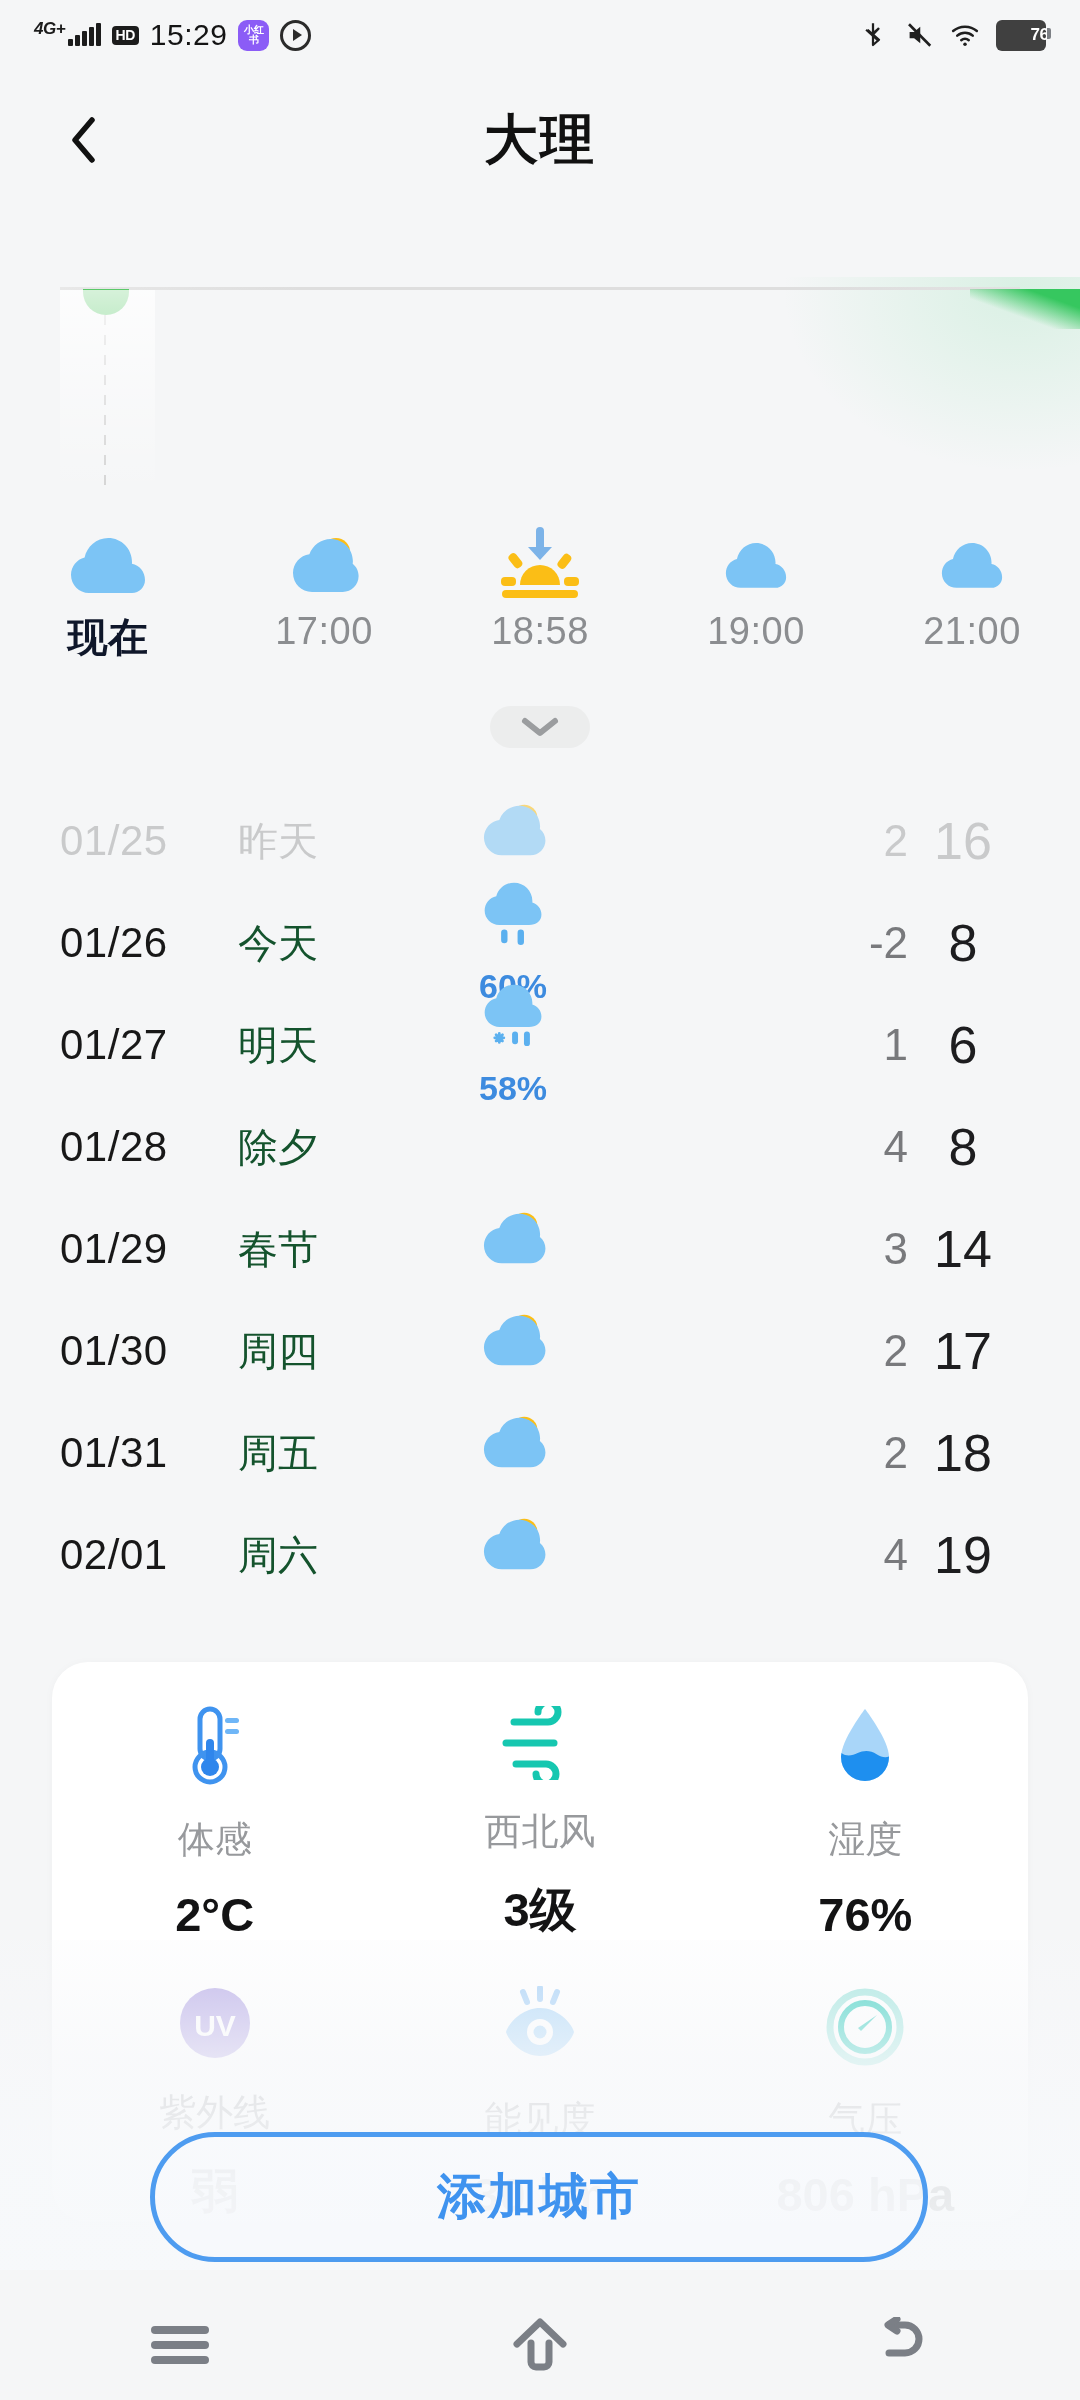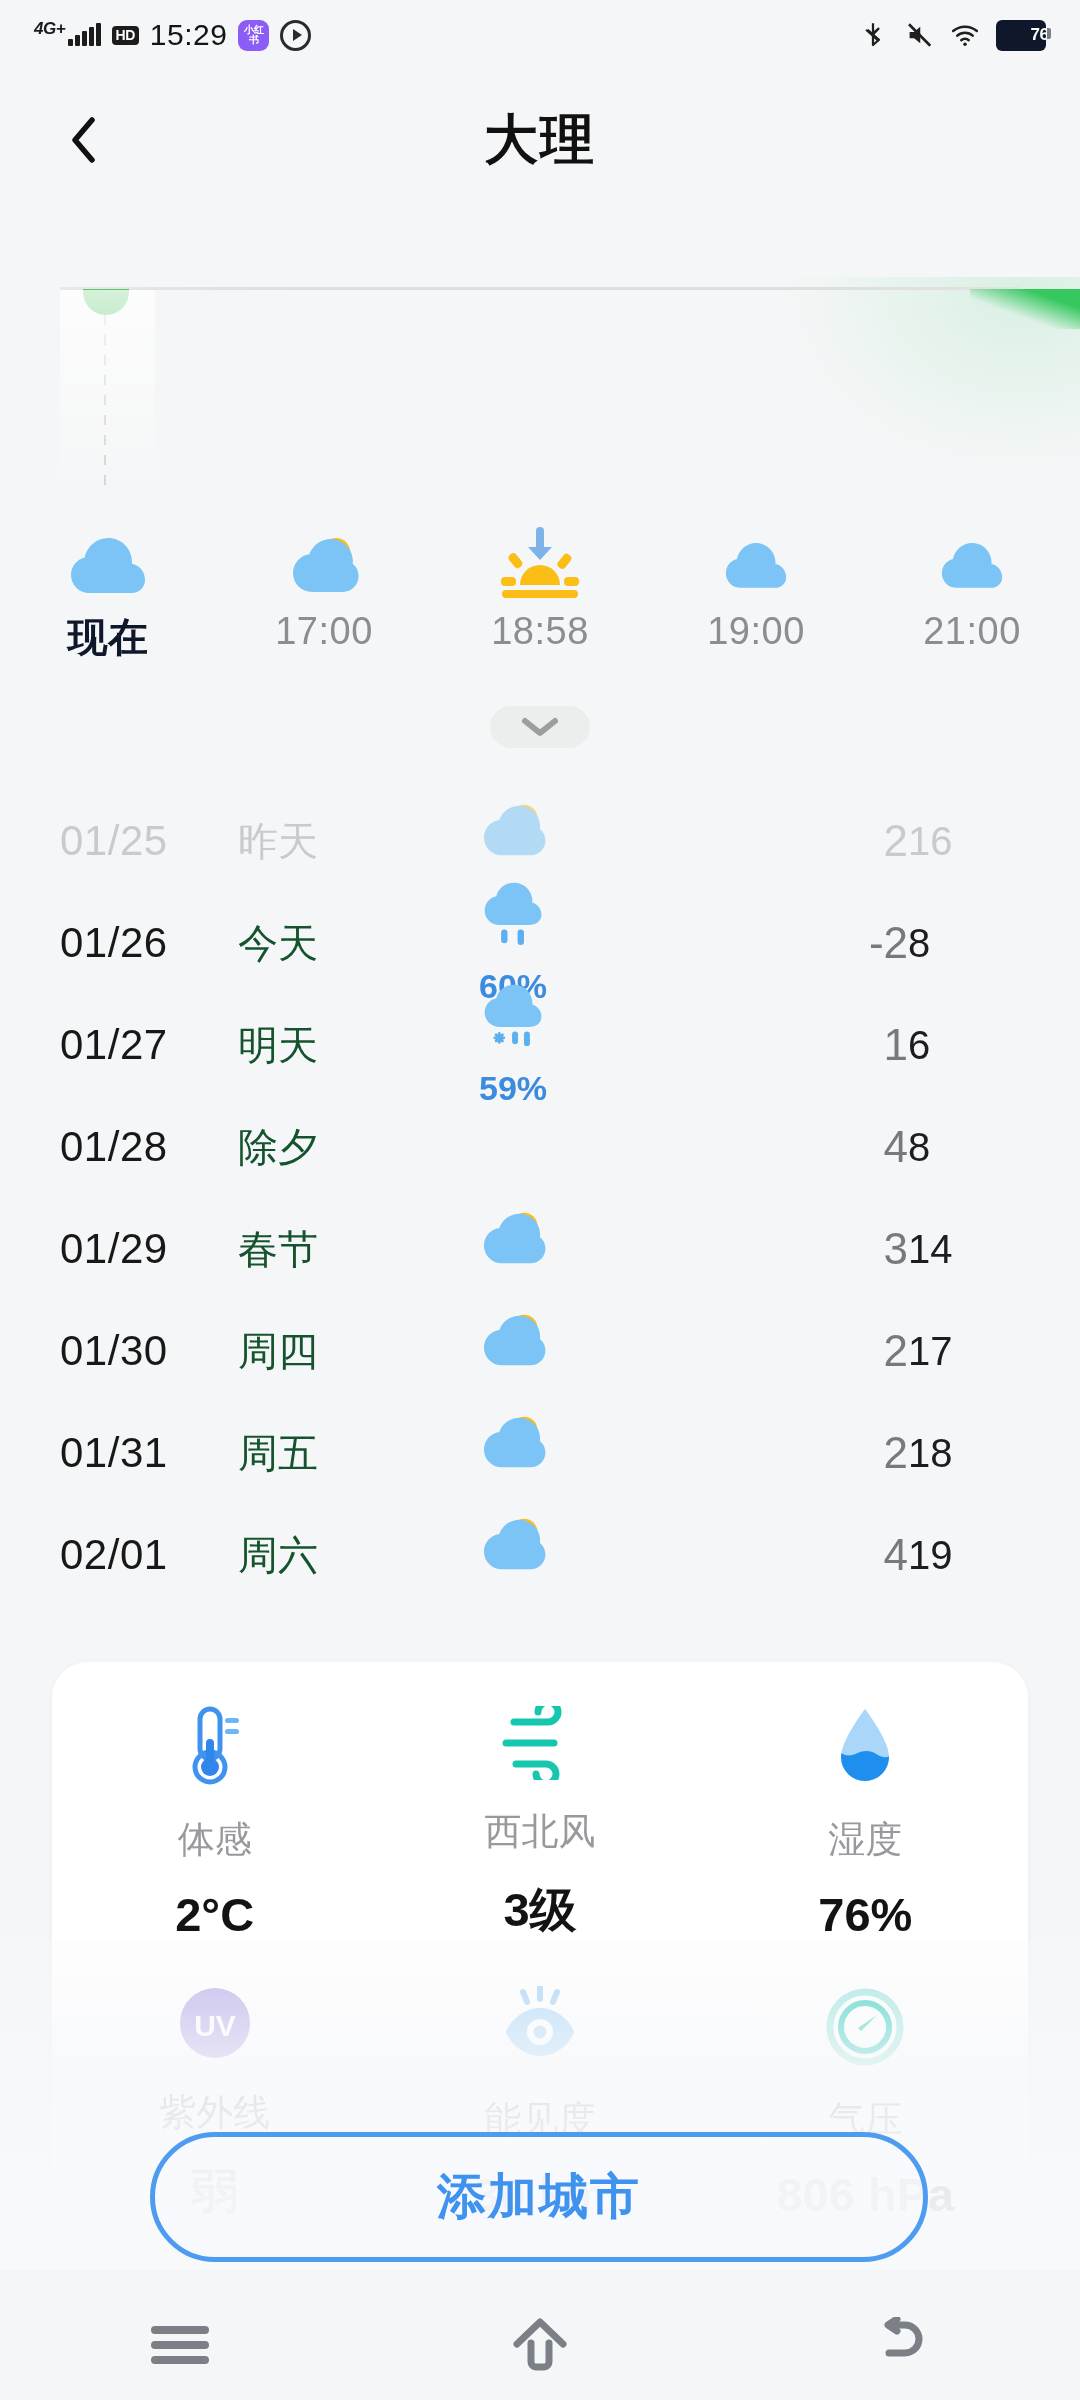--- a/index.html
+++ b/index.html
@@ -44,21 +44,21 @@
     display: flex; align-items: center; justify-content: center;
   }
   .app-badge-play::after {
     content: ""; width: 0; height: 0; border-left: 9px solid #2b2b2b;
     border-top: 6px solid transparent; border-bottom: 6px solid transparent;
     margin-left: 3px;
   }
   .ico-sb { width: 30px; height: 30px; display: block; }
   .batt {
     position: relative; width: 50px; height: 31px; border-radius: 6px;
-    background: #0f172a; display: flex; align-items: center; justify-content: center; padding-left: 37px;
+    background: #404040; display: flex; align-items: center; justify-content: center; padding-left: 37px;
   }
   .batt span { color: #fff; font-size: 17px; font-weight: 600; letter-spacing: -0.5px;}
   .batt::after {
     content: ""; position: absolute; right: -5px; top: 8px; width: 4px; height: 11px;
     background: #7d8085; border-radius: 0 2px 2px 0;
   }
 
   
   .titlebar { position: absolute; top: 80px; left: 0; width: 1080px; height: 120px; }
   .back-btn {
@@ -124,21 +124,21 @@
   .daily { position: absolute; top: 790px; left: 0; width: 1080px; }
   .day-row {
     height: 102px; display: flex; align-items: center; padding: 0 62px 0 60px;
   }
   .d-date { width: 178px; font-size: 42px; color: #181818; letter-spacing: 0.5px; }
   .d-name { width: 150px; font-size: 40px; color: #14532d; }
   .d-icon { width: 250px; display: flex; align-items: center; gap: 22px; flex-direction: column; }
   .d-pop { font-size: 34px; color: #3d8bdf; font-weight: 600; }
   .d-spacer { flex: 1; }
   .d-min { width: 96px; text-align: right; font-size: 44px; color: #78797c; }
-  .d-max { width: 110px; text-align: left; font-size: 40px; color: #1d1d1f; }
+  .d-max { width: 110px; text-align: center; font-size: 52px; color: #1d1d1f; }
   .day-row.past .d-date { color: #c9cacb; }
   .day-row.past .d-name { color: #c9cacb; }
   .day-row.past .d-min,
   .day-row.past .d-max { color: #c9cacb; }
 
   
   .details-card {
     position: absolute; top: 1662px; left: 52px; width: 976px; height: 560px;
     background: #ffffff; border-radius: 36px;
     box-shadow: 0 1px 10px rgba(0,0,0,0.03);
@@ -338,21 +338,21 @@
       <div class="d-name">明天</div>
       <div class="d-icon">
         <svg width="74" height="64" viewBox="0 0 74 70">
           <path d="M22 48C13 48 6 41 6 32.2 6 24.5 11.4 18 18.7 16.6 21 8 28.9 1.8 38.2 1.8c11 0 20 8.9 20 20 0 .6 0 1.2-.1 1.7 5.8 1.6 10 6.8 10 13.1 0 7.4-6 11.4-13.5 11.4z" fill="#7cc4f5"></path>
           <g stroke="#5bb0ef" stroke-width="3" stroke-linecap="round">
             <path d="M17 60h10M22 55v10M18.5 56.5l7 7M25.5 56.5l-7 7"></path>
           </g>
           <rect x="36" y="53" width="6.5" height="14" rx="3.2" fill="#5bb0ef"></rect>
           <rect x="49" y="53" width="6.5" height="16" rx="3.2" fill="#5bb0ef"></rect>
         </svg>
-        <span class="d-pop">59%</span>
+        <span class="d-pop">58%</span>
       </div>
       <div class="d-spacer"></div>
       <div class="d-min">1</div>
       <div class="d-max">6</div>
     </div>
 
     <div class="day-row">
       <div class="d-date">01/28</div>
       <div class="d-name">除夕</div>
       <div class="d-spacer"></div>

